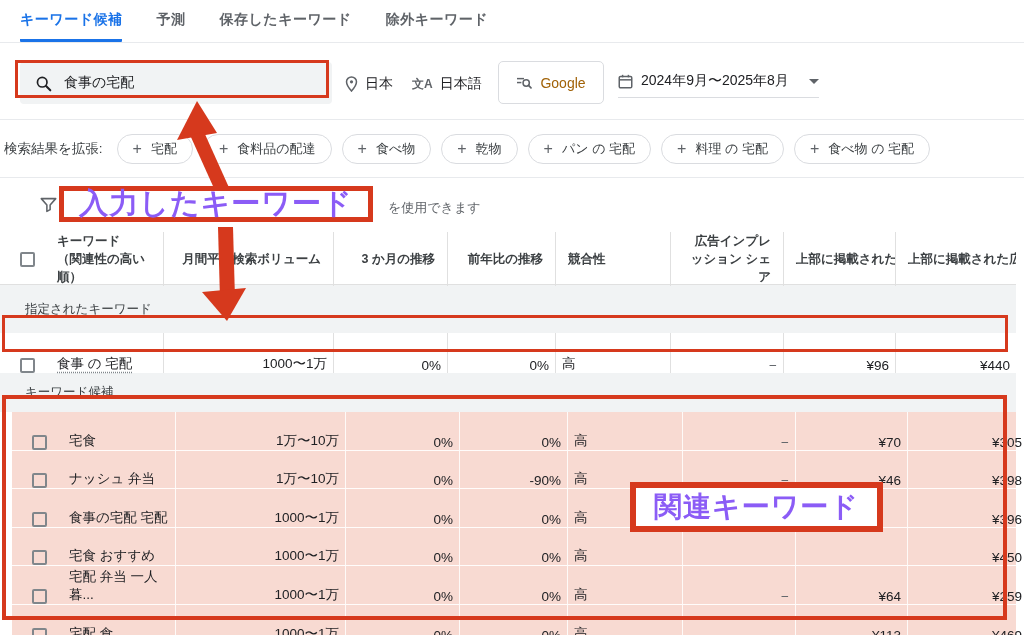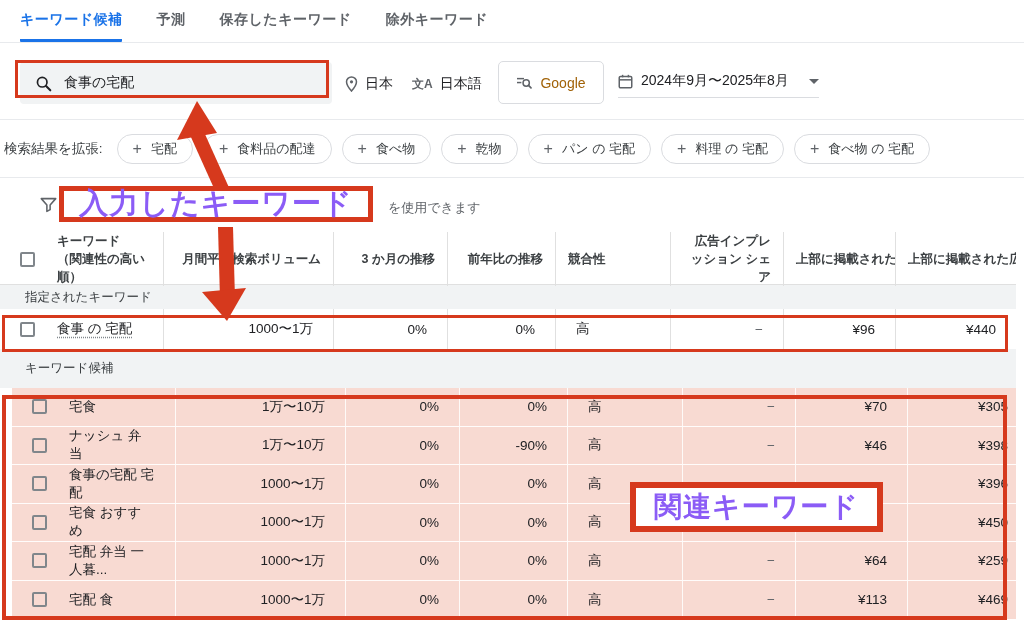--- a/index.html
+++ b/index.html
@@ -46,28 +46,28 @@
   .table { position:absolute; top:232px; left:0; width:1016px; }
   .grid-row { display:grid; grid-template-columns:163px 170px 114px 108px 115px 113px 112px 121px; }
   .thead { height:53px; border-bottom:1px solid #e0e0e0; }
   .hcell { display:flex; align-items:center; font-size:12.5px; font-weight:bold; color:#3c4043;
     padding:0 12px; white-space:pre-line; line-height:1.45; }
   .hcell.r { justify-content:flex-end; text-align:right; }
   .hcell.clip { overflow:hidden; white-space:nowrap; }
   .vline { border-left:1px solid #e0e0e0; }
   .kwcol { padding-left:20px !important; gap:22px; }
 
-  .band { height:24px; background:#f1f3f4; display:flex; align-items:center; padding-left:25px;
+  .band { height:48px; background:#f1f3f4; display:flex; align-items:center; padding-left:25px;
     font-size:12.5px; color:#3c4043; }
   .band.b2 { height:39px; }
 
   .drow { height:40px; background:#fff; font-size:13.5px; color:#202124; }
   .drow.pink { height:38.5px; background:#f8dad2; border-bottom:1px solid rgba(255,255,255,.9);margin-left:12px; }
   .drow.pink:last-child { border-bottom:none; }
-  .c { display:flex; align-items:center; height:100%; padding:0 20px; }
+  .c { display:flex; align-items:flex-end; height:100%; padding:0 6px; }
   .c.r { justify-content:flex-end; }
   .drow .vline { border-left:1px solid #e0e0e0; }
   .drow.pink .vline { border-left:1px solid rgba(255,255,255,.85); }
   .dash { color:#5f6368; }
   .kw { color:#202124; }
   .kw.dotted { text-decoration:underline dotted #80868b; text-underline-offset:4px; }
 
   .checkbox { width:15px; height:15px; border:2px solid #80868b; border-radius:2px; flex:0 0 15px;
     background:transparent; cursor:pointer; }
 

